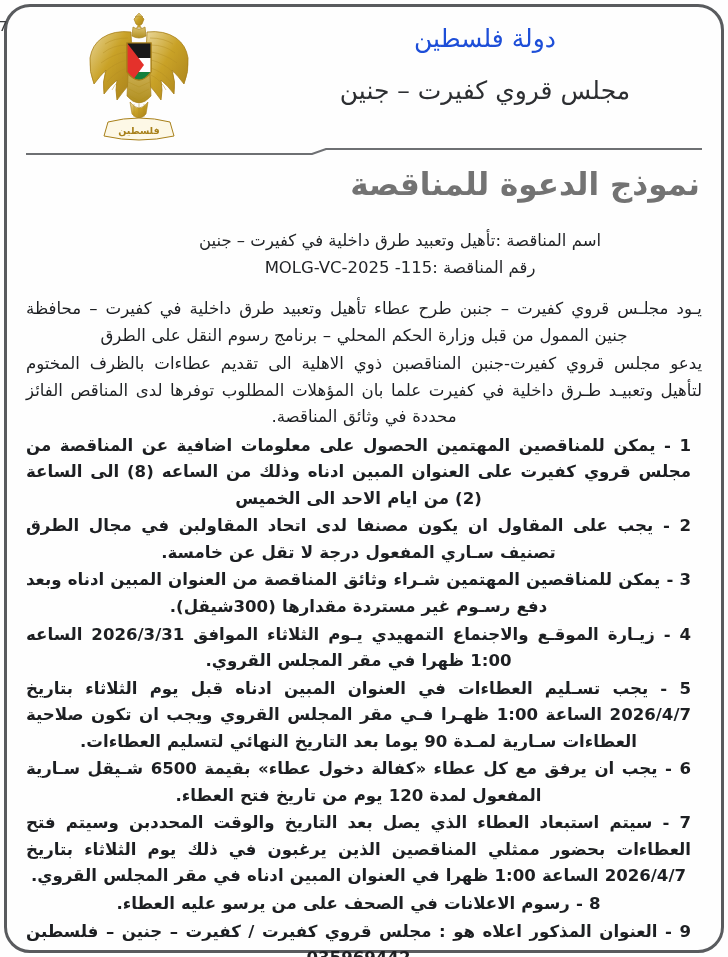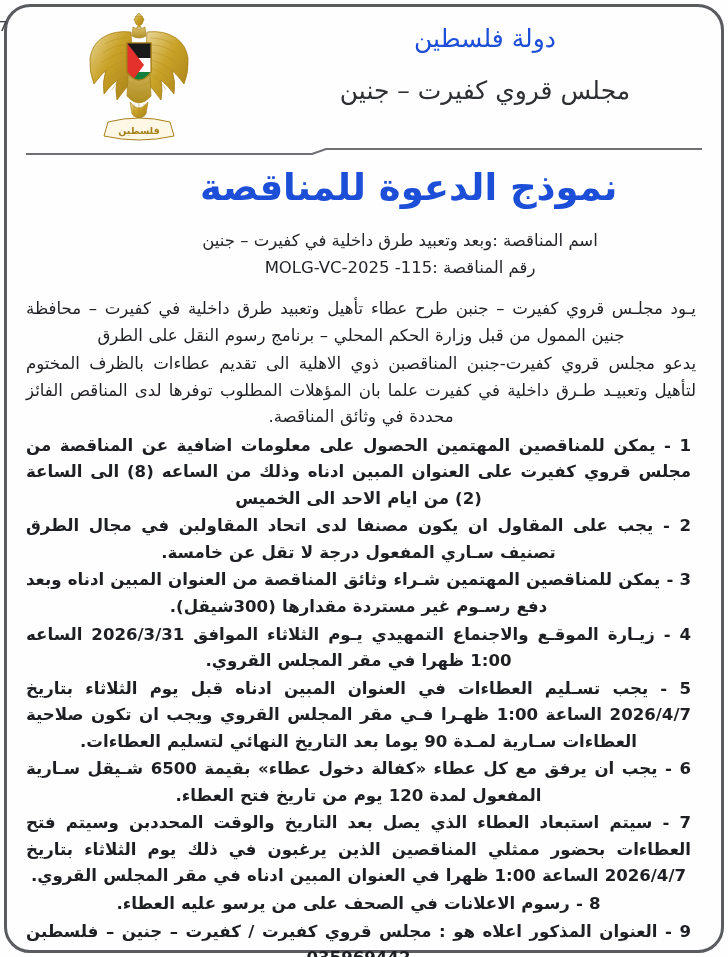--- a/index.html
+++ b/index.html
@@ -98,25 +98,25 @@
     height: 16px;
   }
   .divider svg { display: block; width: 676px; height: 16px; }
 
   
   .doc-title {
     position: absolute;
     right: 28px;
     top: 166px;
     width: 500px;
-    text-align: left;
-    direction: rtl;
-    font-size: 37px;
+    text-align: right;
+    direction: rtl;
+    font-size: 31px;
     font-weight: bold;
-    color: #1d4ed8;
+    color: #737373;
     letter-spacing: -.2px;
     white-space: nowrap;
     font-family: "DejaVu Sans", "Liberation Sans", sans-serif;
   }
 
   
   .ident {
     position: absolute;
     right: 28px;
     top: 228px;
@@ -139,21 +139,21 @@
     top: 296px;
     direction: rtl;
   }
 
   .para {
     font-size: 16.6px;
     color: #1d1f22;
     line-height: 1.60;
     text-align: justify;
     text-align-last: center;
-    margin: 0 6px 2px 0;
+    margin: 0 0 2px 0;
     word-spacing: .4px;
   }
 
   .list-item {
     font-size: 16.6px;
     color: #1d1f22;
     line-height: 1.60;
     text-align: justify;
     text-align-last: center;
     margin: 0 11px 1px 0;
@@ -259,21 +259,21 @@
 
   <div class="divider">
     <svg viewBox="0 0 676 16" xmlns="http://www.w3.org/2000/svg">
       <path d="M676 7 L300 7 L286 12 L0 12" fill="none" stroke="#6e7073" stroke-width="2.2" stroke-linejoin="miter"></path>
     </svg>
   </div>
 
   <div class="doc-title">نموذج الدعوة للمناقصة</div>
 
   <div class="ident">
-    <div class="ident-row">اسم المناقصة :وبعد وتعبيد طرق داخلية في كفيرت – جنين</div>
+    <div class="ident-row">اسم المناقصة :تأهيل وتعبيد طرق داخلية في كفيرت – جنين</div>
     <div class="ident-row">رقم المناقصة :115- MOLG-VC-2025</div>
   </div>
 
   <div class="body-copy">
 
     <p class="para">يـود مجلـس قروي كفيرت – جنبن طرح عطاء تأهيل وتعبيد طرق داخلية في كفيرت – محافظة جنين الممول من قبل وزارة الحكم المحلي – برنامج رسوم النقل على الطرق</p>
 
     <p class="para">يدعو مجلس قروي كفيرت-جنبن المناقصبن ذوي الاهلية الى تقديم عطاءات بالظرف المختوم لتأهيل وتعبيـد طـرق داخلية في كفيرت علما بان المؤهلات المطلوب توفرها لدى المناقص الفائز محددة في وثائق المناقصة.</p>
 
     <p class="list-item">1 - يمكن للمناقصين المهتمين الحصول على معلومات اضافية عن المناقصة من مجلس قروي كفيرت على العنوان المبين ادناه وذلك من الساعه (8) الى الساعة (2) من ايام الاحد الى الخميس</p>

